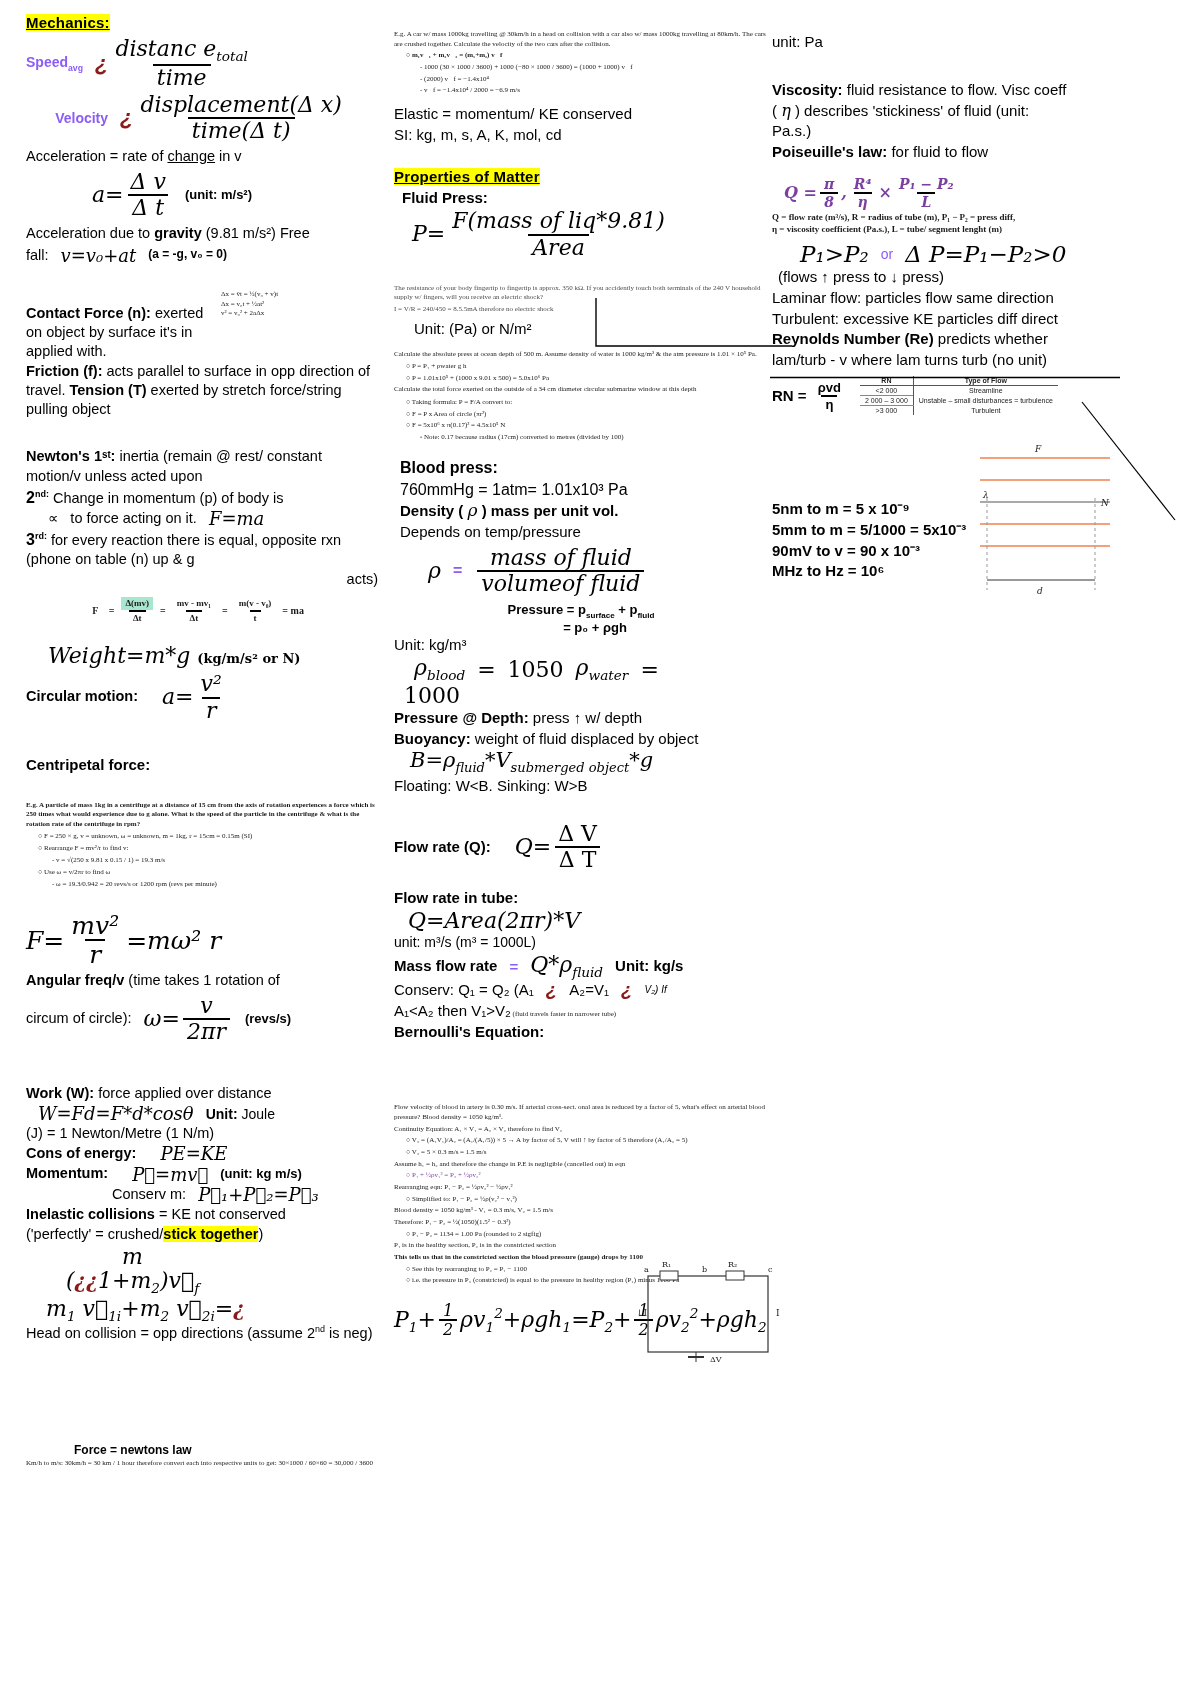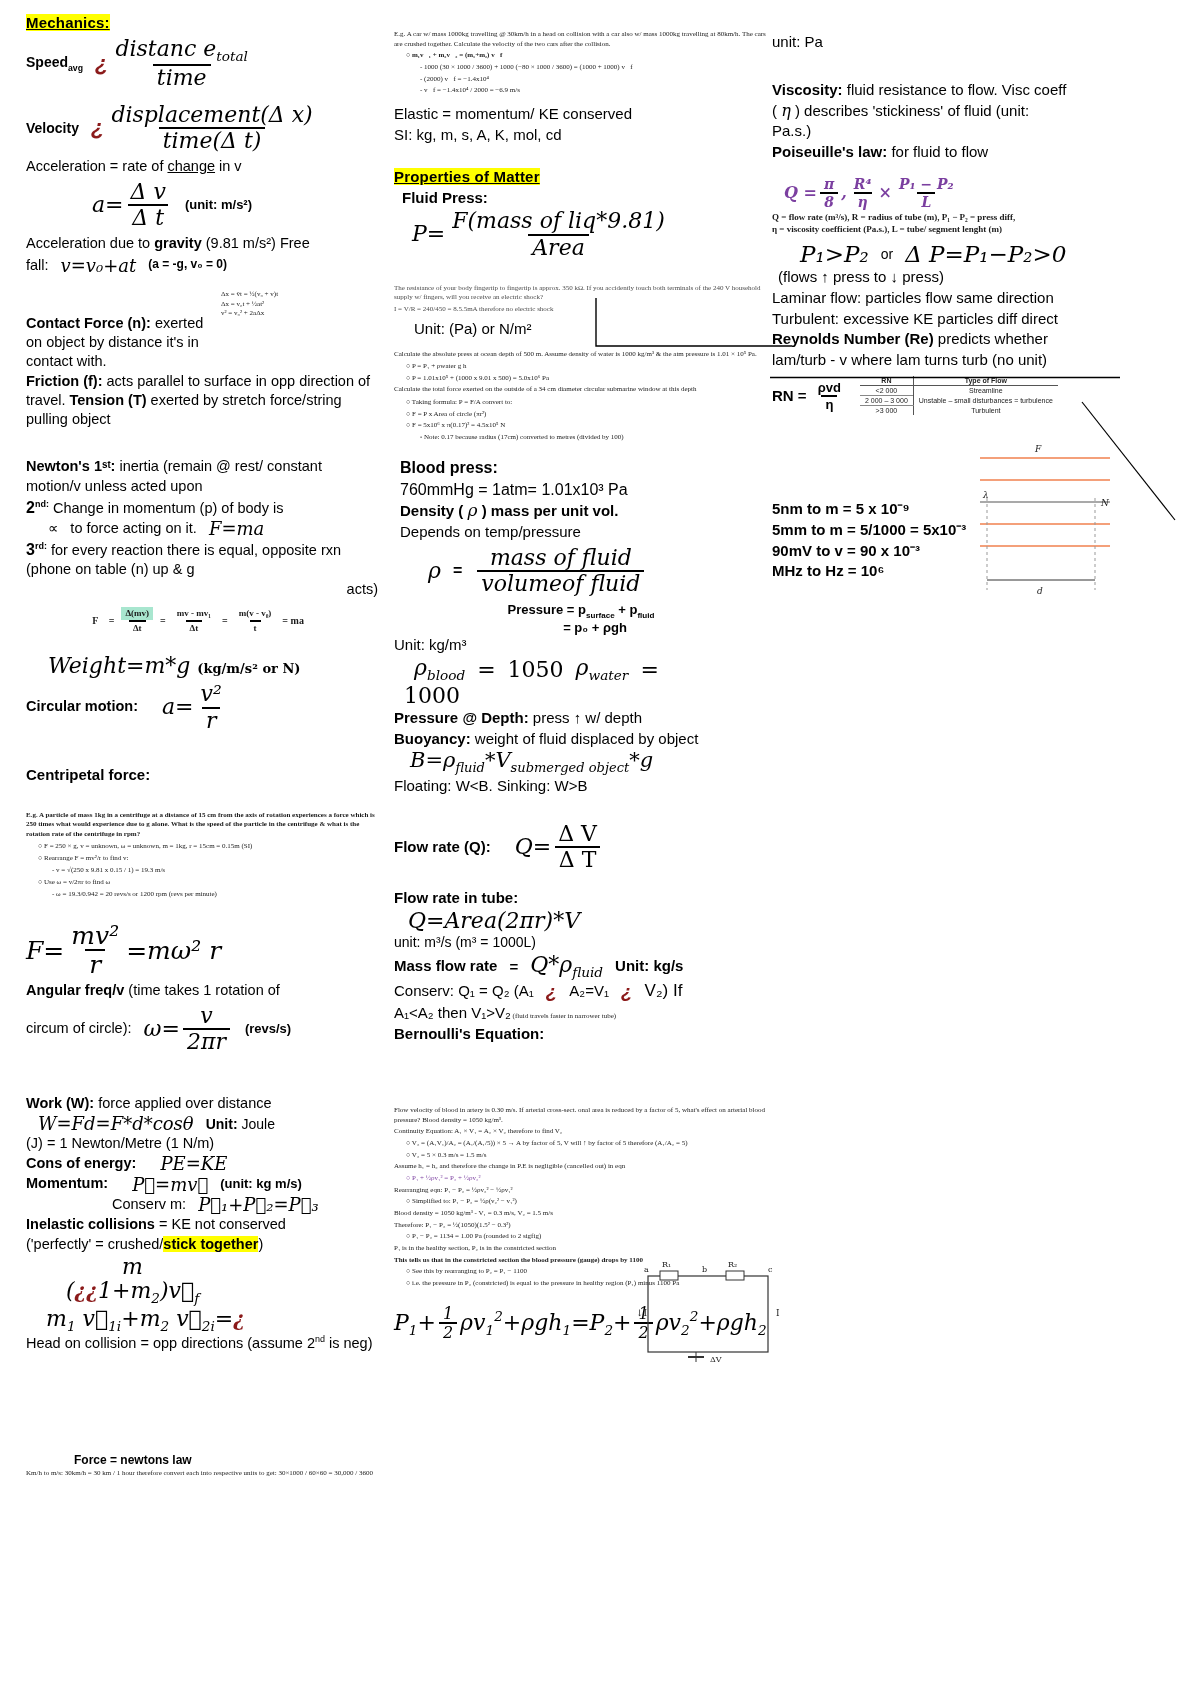--- a/index.html
+++ b/index.html
@@ -19,21 +19,21 @@
   .col-left   { left:26px;  width:352px; }
   .col-mid    { left:394px; width:374px; }
   .col-right  { left:772px; width:404px; }
 
   
   .b   { font-weight:bold; }
   .hl  { background:#ffff00; }
   .hdr { font-weight:bold; text-decoration:underline; background:#ffff00;
          display:inline-block; font-size:15px; letter-spacing:.2px; }
   .line { font-size:14.5px; line-height:1.32; margin:0 0 1px 0; }
-  .purple { color:#000000; font-weight:bold; }
+  .purple { color:#8b5cf6; font-weight:bold; }
   .red { color:#8b1a1a; font-weight:bold; font-style:italic; font-size:22px; line-height:0; }
   .subsc { font-size:.62em; vertical-align:sub; }
   .supsc { font-size:.62em; vertical-align:super; }
 
   
   .math { font-family:"DejaVu Serif", serif; font-style:italic;
           font-size:22px; line-height:1.1; }
   .math.sm { font-size:18px; }
   .math.lg { font-size:25px; }
   .frac { display:inline-flex; flex-direction:column; align-items:center;
@@ -72,21 +72,21 @@
       <span class="purple" style="font-size:14px;"><span>Speed</span><span class="subsc">avg</span></span>
       <span class="gap"></span>
       <span class="red">¿</span>
       <span class="math frac">
         <span class="num"><span>distanc e</span><span class="subsc">total</span></span>
         <span class="den">time</span>
       </span>
     </div>
 
     
-    <div class="eqrow" style="margin-top:12px;">
+    <div class="eqrow" style="margin-top:2px;justify-content:center;">
       <span class="purple" style="font-size:14px;">Velocity</span>
       <span class="gap"></span>
       <span class="red">¿</span>
       <span class="math frac">
         <span class="num">displacement(Δ x)</span>
         <span class="den">time(Δ t)</span>
       </span>
     </div>
 
     <div class="line" style="margin-top:4px;">
@@ -117,21 +117,21 @@
 
     
     <div class="micro i" style="position:absolute; left:195px; top:290px; width:150px;">
       <div>Δx = v̄t = ½(v₀ + v)t</div>
       <div>Δx = v₀t + ½at²</div>
       <div>v² = v₀² + 2aΔx</div>
     </div>
 
     <div class="line" style="margin-top:38px; width:190px;">
       <b>Contact Force (n):</b>
-      <span>exerted on object by distance it's in contact with.</span>
+      <span>exerted on object by surface it's in applied with.</span>
     </div>
     <div class="line">
       <b>Friction (f):</b><span> acts parallel to surface in opp direction of travel. </span><b>Tension (T)</b><span> exerted by stretch force/string pulling object</span>
     </div>
 
     <div class="line" style="margin-top:28px;">
       <b>Newton's 1ˢᵗ:</b><span> inertia (remain @ rest/ constant motion/v unless acted upon</span>
     </div>
 
     <div class="line">
@@ -399,21 +399,21 @@
 
     <div class="eqrow">
       <span class="line" style="font-size:15px;">Conserv: Q₁ = Q₂ (A₁</span>
       <span class="gap"></span>
         <span class="red" style="font-size:19px;">¿</span>
         <span class="gap"></span>
       <span class="line" style="font-size:15px;">A₂=V₁</span>
       <span class="gap"></span>
         <span class="red" style="font-size:19px;">¿</span>
         <span class="gap"></span>
-      <span class="line" style="font-size:17px;">V₂) If</span>
+      <span class="line" style="font-size:10px;font-style:italic;">V₂) If</span>
     </div>
     <div class="line" style="font-size:15px;">
       <span>A₁&lt;A₂ then V₁&gt;V₂</span><span class="micro"> (fluid travels faster in narrower tube)</span>
     </div>
     <div class="line b" style="font-size:15px;">Bernoulli's Equation:</div>
 
     
     <div class="micro" style="margin-top:62px;">
       <div><span>Flow velocity of blood in artery is 0.30 m/s. If arterial cross-sect. onal area is reduced by a factor of 5, what's effect on arterial blood pressure? Blood density = 1050 kg/m³.</span></div>
       <div style="margin-top:2px;">Continuity Equation: A₁ × V₁ = A₂ × V₂ therefore to find V₂</div>

